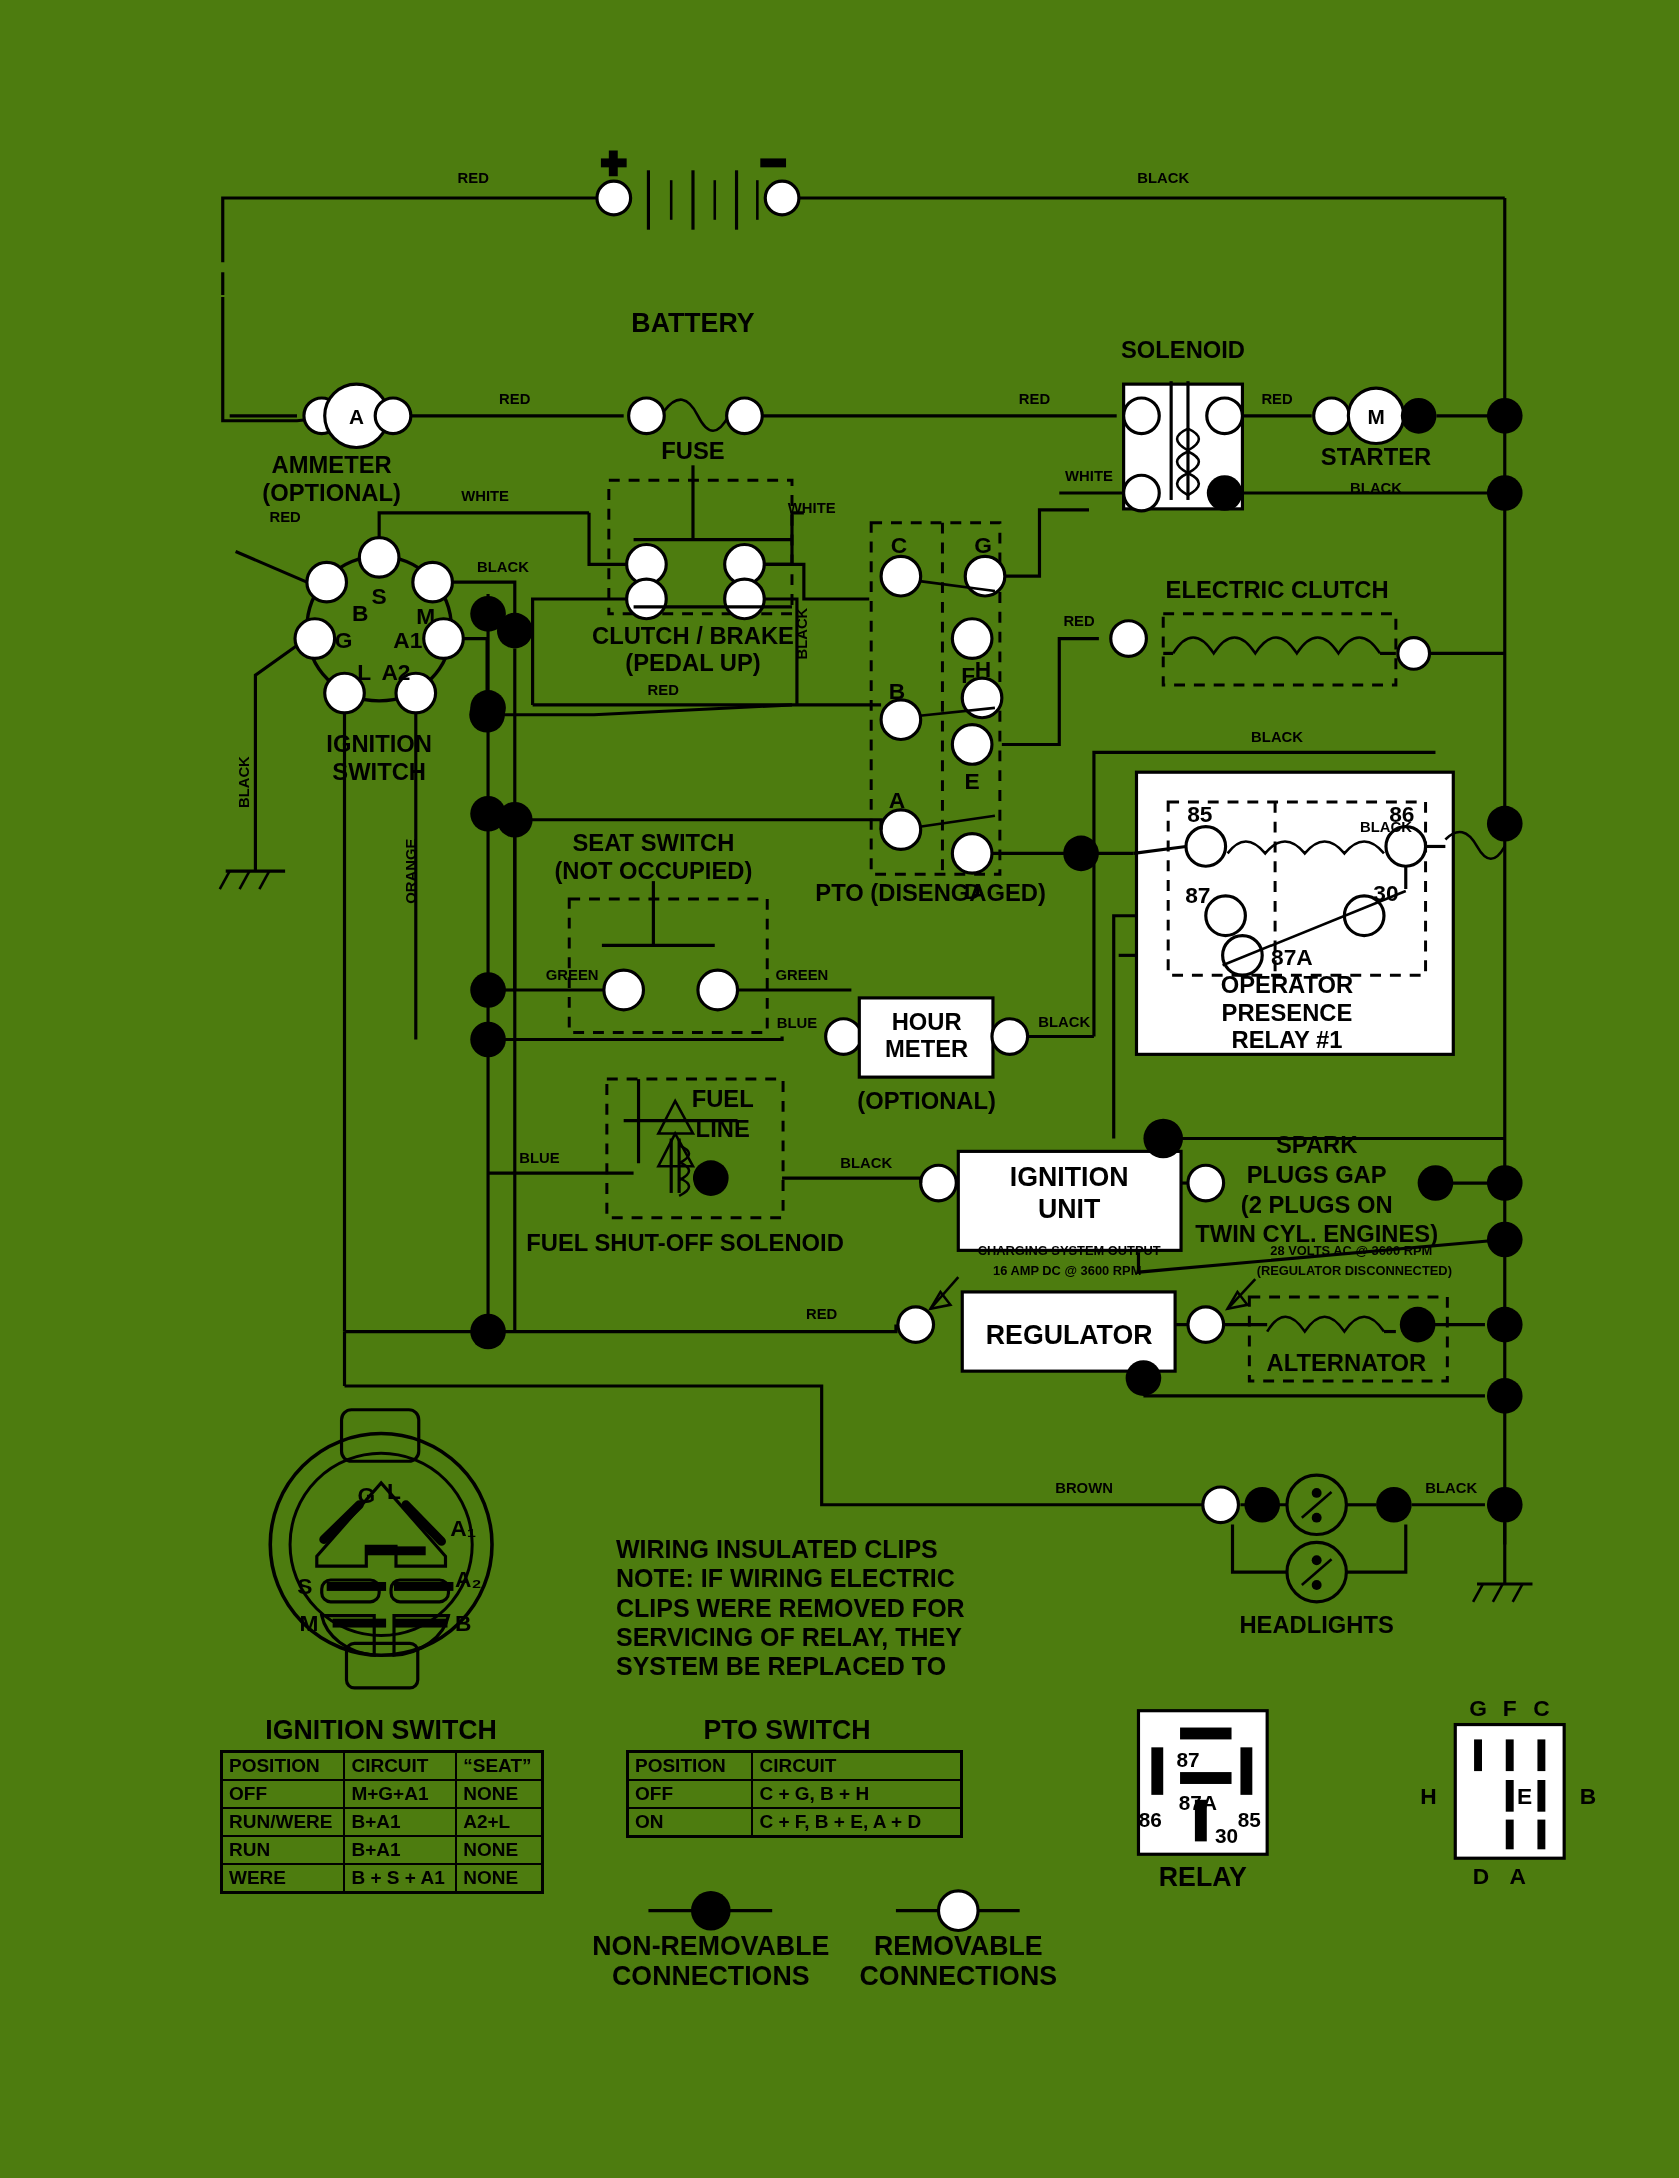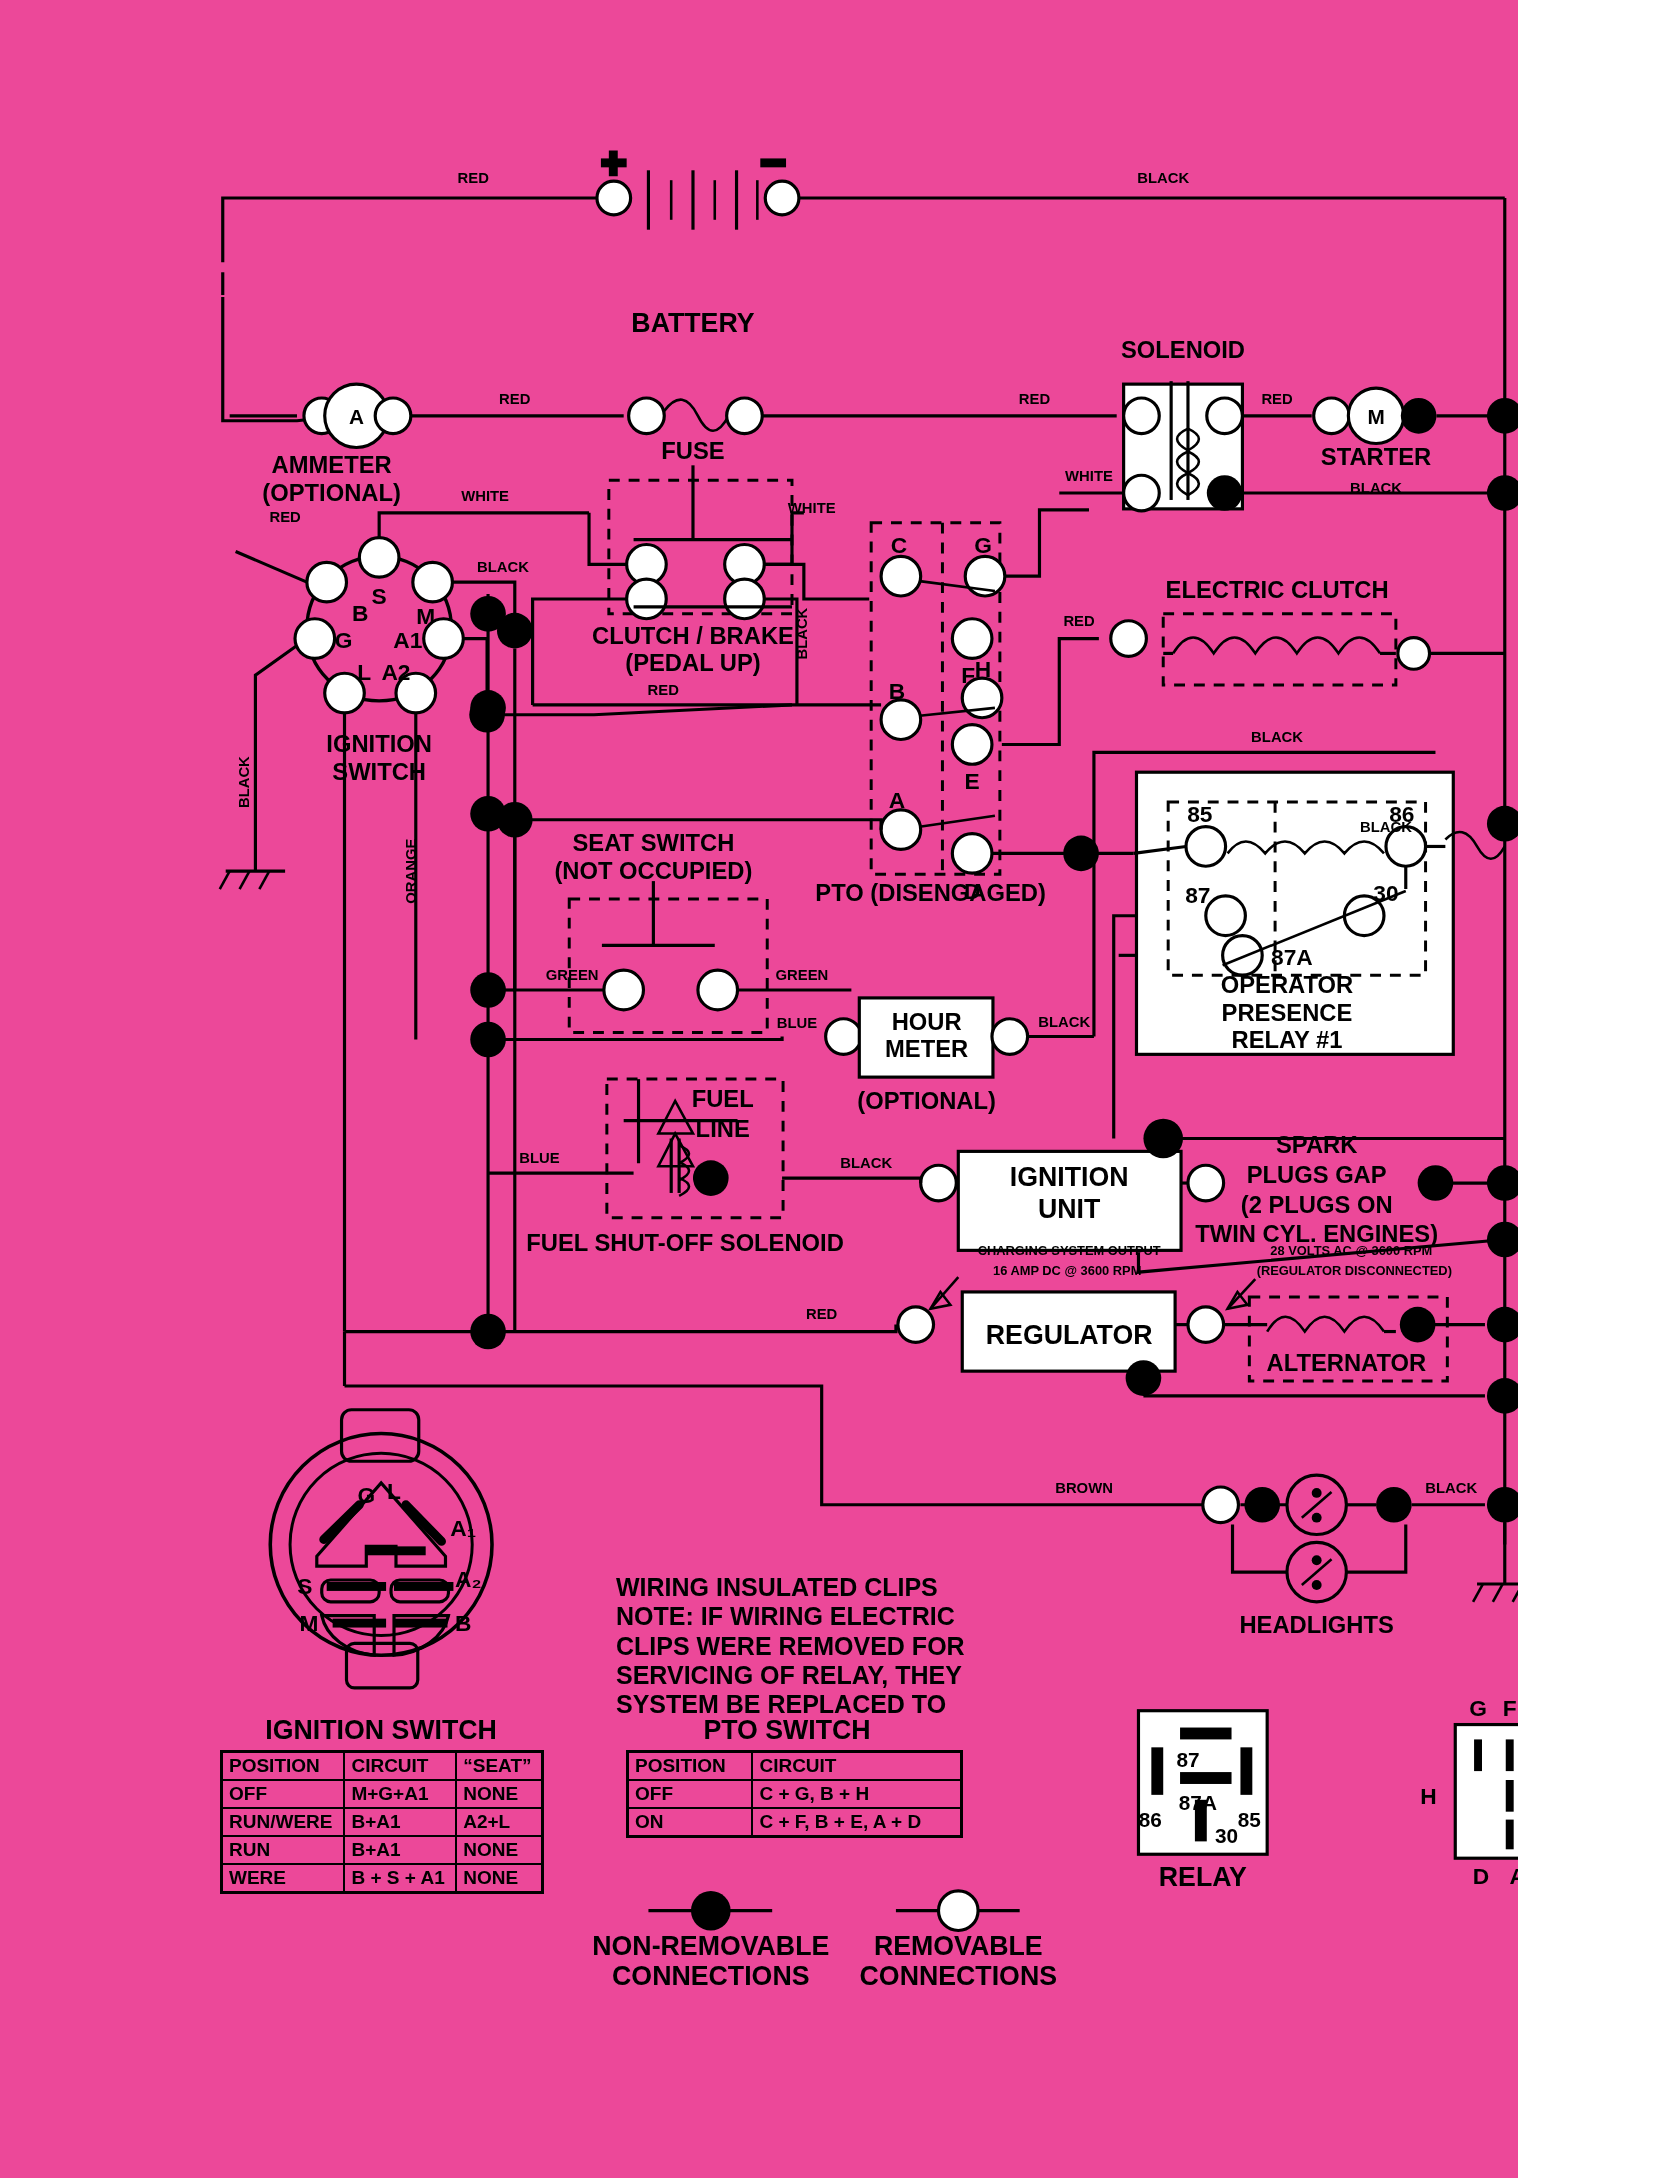--- a/index.html
+++ b/index.html
@@ -1,17 +1,17 @@
 <!DOCTYPE html>
 <html><head>
 <meta charset="utf-8">
 <style>
   html,body{margin:0;padding:0;background:#ffffff;}
   body{font-family:"Liberation Sans", sans-serif;}
-  #page{position:relative;width:1518px;height:2178px;background:#ec4899;overflow:hidden;}
+  #page{position:relative;width:1679px;height:2178px;background:#4d7c0f;overflow:hidden;}
   #svgroot{position:absolute;left:0;top:0;width:1679px;height:2178px;}
   text{font-family:"Liberation Sans", sans-serif;font-weight:bold;fill:#000;}
   .lbl-sm{font-size:15px;}
   .lbl-md{font-size:21px;}
   .lbl-lg{font-size:24px;}
   .lbl-xl{font-size:27px;}
   .term{font-size:23px;}
   .tiny{font-size:13px;}
   .wire{stroke:#000;stroke-width:3.2;fill:none;}
   .wire2{stroke:#000;stroke-width:2.6;fill:none;}
@@ -474,21 +474,21 @@
     <circle class="conn-open" cx="968" cy="1930" r="20"></circle>
     <text class="lbl-xl" x="968" y="1975" text-anchor="middle">REMOVABLE</text>
     <text class="lbl-xl" x="968" y="2005" text-anchor="middle">CONNECTIONS</text>
   </g>
 
   <text class="lbl-xl" x="385" y="1757" text-anchor="middle">IGNITION SWITCH</text>
   <text class="lbl-xl" x="795" y="1757" text-anchor="middle">PTO SWITCH</text>
 
 </svg>
 
-<div style="position:absolute;left:616px;top:1573px;width:396px;font-size:25px;font-weight:bold;line-height:1.17;">
+<div style="position:absolute;left:616px;top:1535px;width:396px;font-size:25px;font-weight:bold;line-height:1.17;">
   <div>WIRING INSULATED CLIPS</div>
   <div>NOTE: IF WIRING ELECTRIC</div>
   <div>CLIPS WERE REMOVED FOR</div>
   <div>SERVICING OF RELAY, THEY</div>
   <div>SYSTEM BE REPLACED TO</div>
 </div>
 
 <table class="tbl" style="left:220px;top:1750px;width:324px;font-size:19px;">
   <thead>
     <tr>

